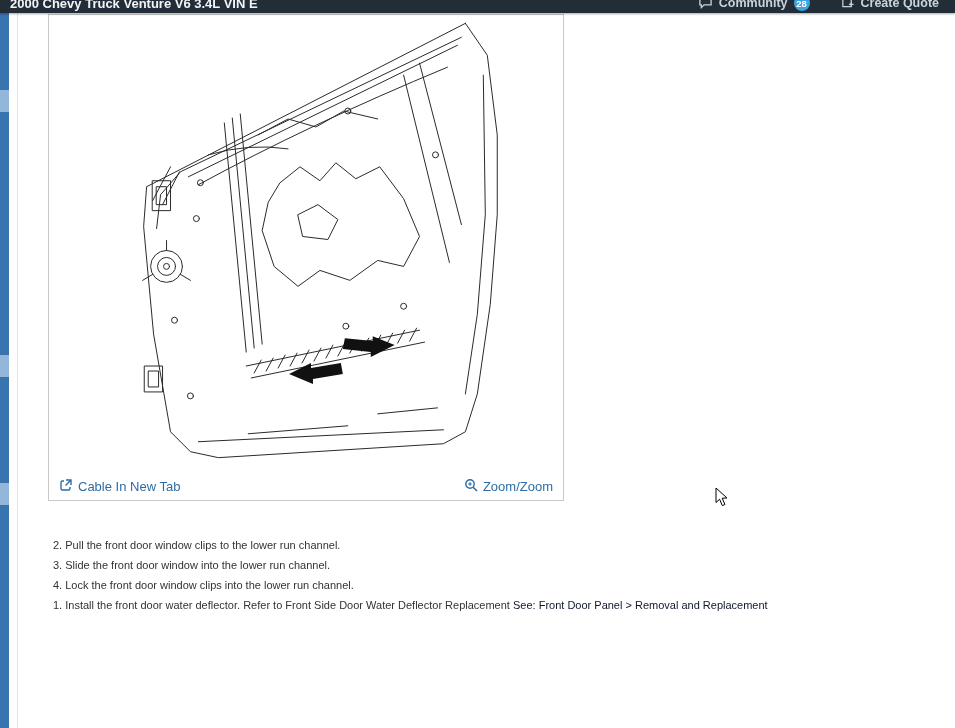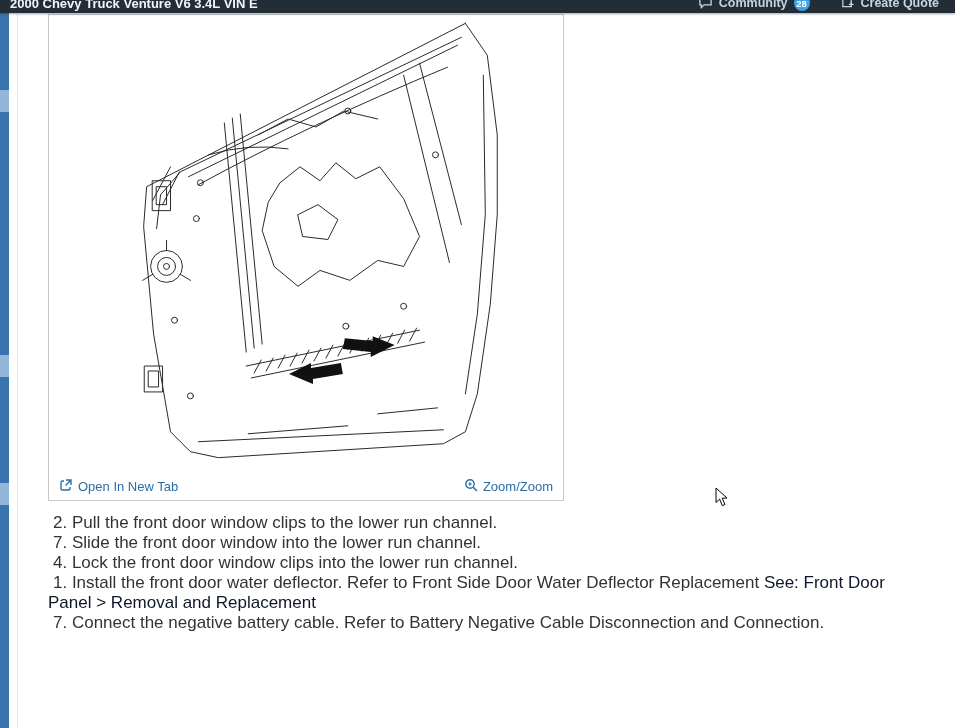--- a/index.html
+++ b/index.html
@@ -29,21 +29,21 @@
 
   .figure-box{position:absolute;left:30px;top:1px;width:516px;height:487px;
               border:1px solid #c9c9c9;background:#fff;box-sizing:border-box;}
   .figure-area{position:absolute;left:0;right:0;top:0;bottom:28px;overflow:hidden;}
   .figure-area svg{width:100%;height:100%;display:block;}
   .figure-footer{position:absolute;left:0;right:0;bottom:0;height:28px;display:flex;
                  align-items:center;justify-content:space-between;padding:0 10px;}
   .link{display:flex;align-items:center;gap:5px;color:#2e6da4;font-size:13px;
         text-decoration:none;cursor:pointer;}
 
-  .steps{position:absolute;left:30px;top:500px;width:884px;font-size:17px;
+  .steps{position:absolute;left:30px;top:522px;width:884px;font-size:11px;
          line-height:20px;color:#333;}
   .steps p{margin:0;text-indent:5px;}
   .inline-link{color:#0f172a;text-decoration:none;cursor:pointer;}
 
   .cursor{position:absolute;left:715px;top:487px;z-index:10;pointer-events:none;}
 </style>
 </head>
 <body>
 
 <div class="screen">
@@ -142,41 +142,40 @@
         </svg>
       </div>
       <div class="figure-footer">
         <a class="link">
           <span>
             <svg width="14" height="14" viewBox="0 0 14 14">
                 <path d="M5,3 H3.5 A1.5,1.5 0 0 0 2,4.5 V10.5 A1.5,1.5 0 0 0 3.5,12 H9.5 A1.5,1.5 0 0 0 11,10.5 V9" fill="none" stroke="#2e6da4" stroke-width="1.4"></path>
                 <path d="M7,2 H12 V7 M12,2 L6.5,7.5" fill="none" stroke="#2e6da4" stroke-width="1.4"></path>
               </svg>
           </span>
-          <span>Open In New Tab</span>
+          <span>Cable In New Tab</span>
         </a>
         <a class="link">
           <span>
             <svg width="14" height="14" viewBox="0 0 14 14">
                 <circle cx="6" cy="6" r="4.2" fill="none" stroke="#2e6da4" stroke-width="1.4"></circle>
                 <path d="M9.2,9.2 L13,13" stroke="#2e6da4" stroke-width="1.6"></path>
                 <path d="M6,4.2 V7.8 M4.2,6 H7.8" stroke="#2e6da4" stroke-width="1.2"></path>
               </svg>
           </span>
           <span>Zoom/Zoom</span>
         </a>
       </div>
     </div>
 
     <div class="steps">
       <p><span>2. Pull the front door window clips to the lower run channel.</span></p>
-      <p><span>7. Slide the front door window into the lower run channel.</span></p>
+      <p><span>3. Slide the front door window into the lower run channel.</span></p>
       <p><span>4. Lock the front door window clips into the lower run channel.</span></p>
       <p><span>1. Install the front door water deflector. Refer to Front Side Door Water Deflector Replacement </span><a class="inline-link">See: Front Door Panel &gt; Removal and Replacement</a><span></span></p>
-      <p><span>7. Connect the negative battery cable. Refer to Battery Negative Cable Disconnection and Connection.</span></p>
     </div>
 
   </div>
 
   <div class="cursor">
     <svg width="13" height="20" viewBox="0 0 13 20">
         <path d="M1,1 L1,15.5 L4.6,12.2 L7.3,18.6 L9.9,17.5 L7.2,11.2 L12,11 Z" fill="#ffffff" stroke="#000000" stroke-width="1"></path>
       </svg>
   </div>
 

